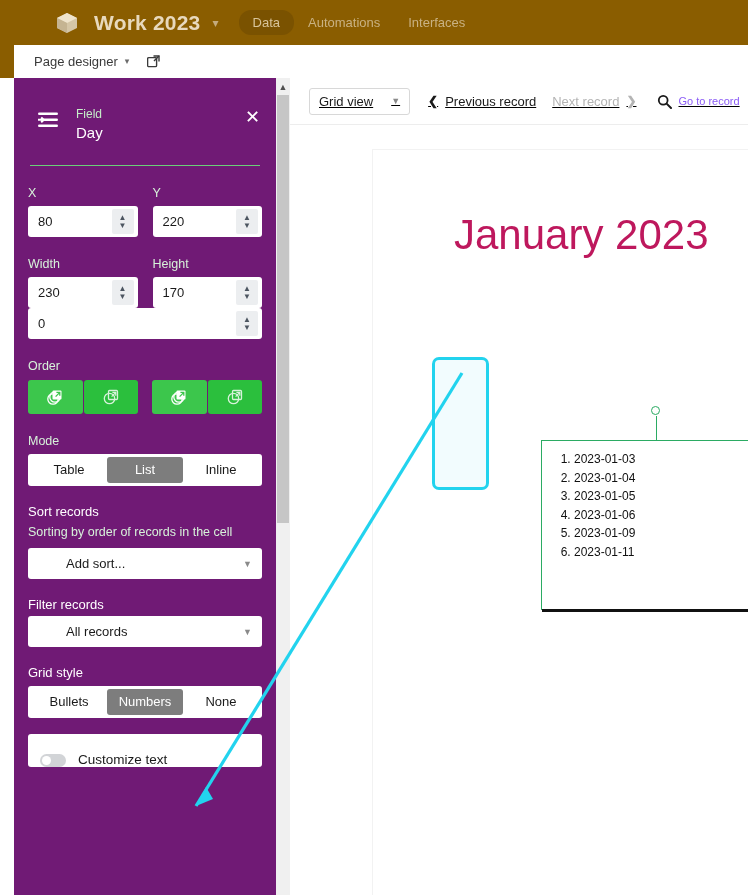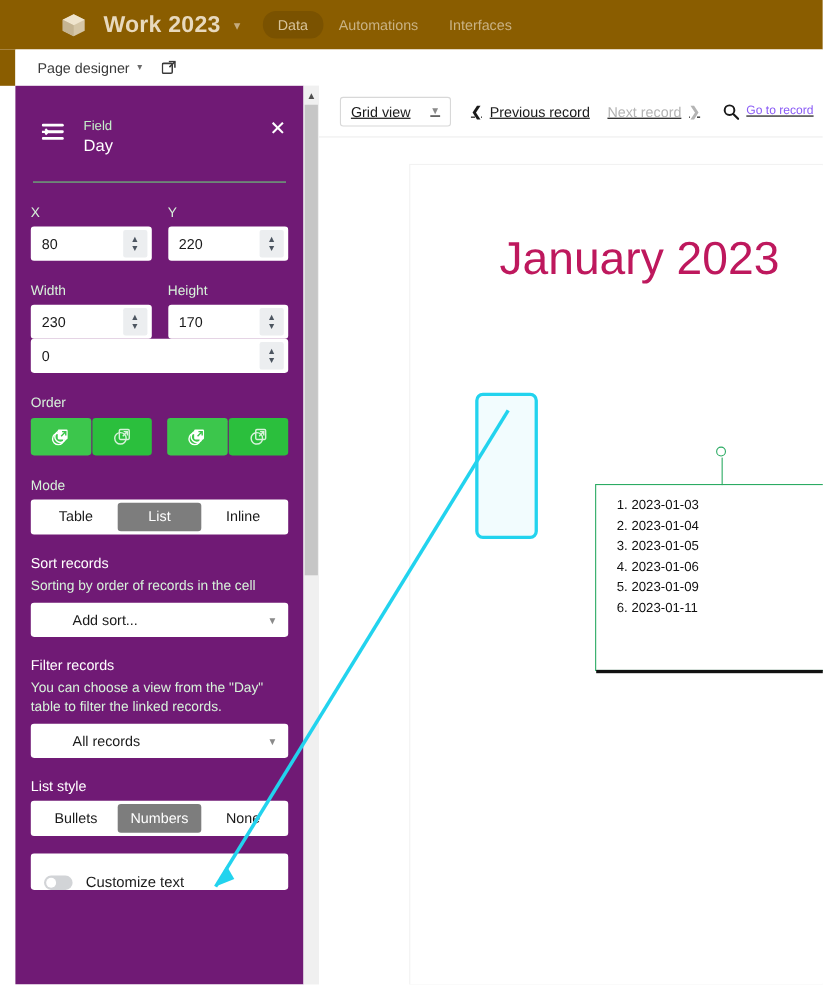--- a/index.html
+++ b/index.html
@@ -351,27 +351,26 @@
     </div>
 
     <div class="sectlabel">Sort records</div>
     <div class="helptext">Sorting by order of records in the cell</div>
     <div class="selwrap">
       <span class="txt">Add sort...</span>
       <span class="car">▼</span>
     </div>
 
     <div class="sectlabel">Filter records</div>
-    <div class="helptext">You can choose a view from the "Day" table to filter the linked records.</div>
     <div class="selwrap">
       <span class="txt">All records</span>
       <span class="car">▼</span>
     </div>
 
-    <div class="sectlabel">List style</div>
+    <div class="sectlabel">Grid style</div>
     <div class="seg">
       <div>Bullets</div>
       <div class="on">Numbers</div>
       <div>None</div>
     </div>
 
     <div class="toggle-row">
       <span class="switch"></span>
       <span class="txt">Customize text</span>
     </div>

